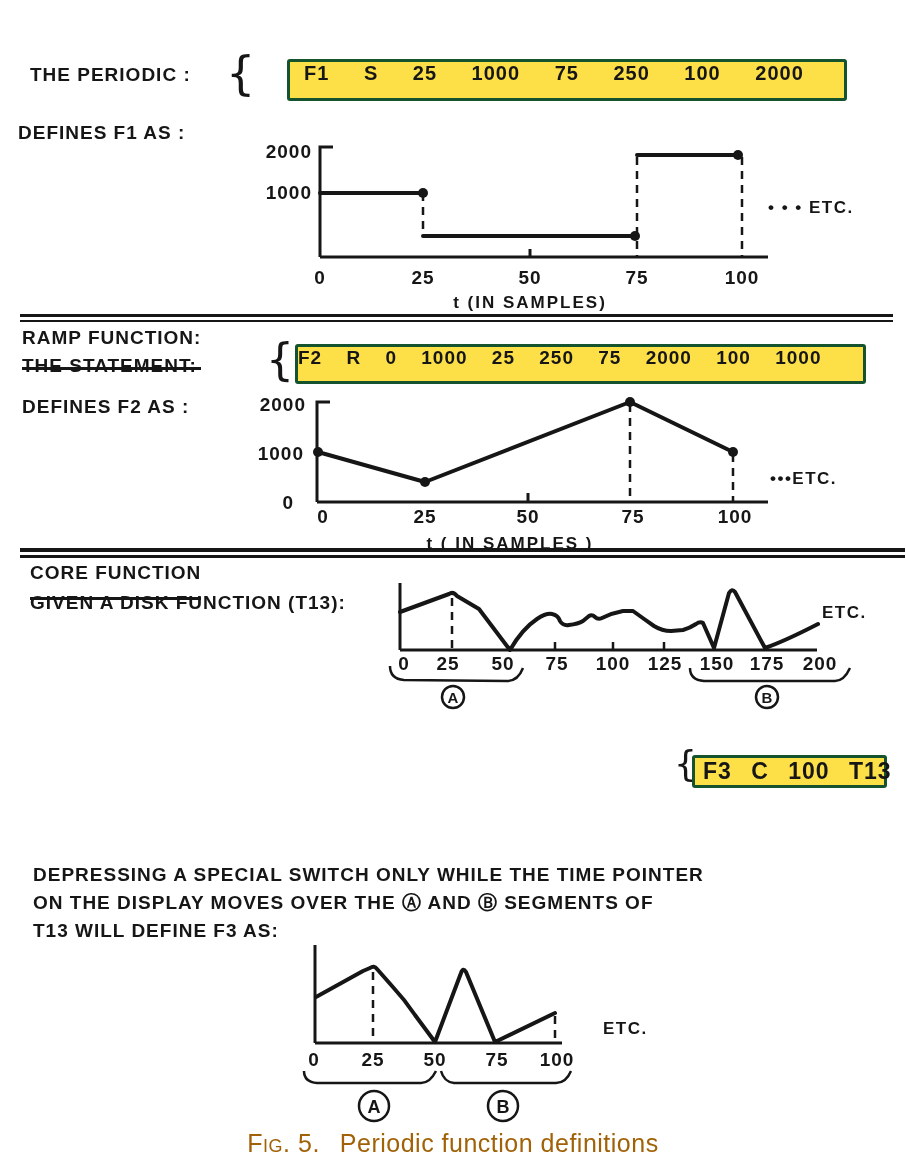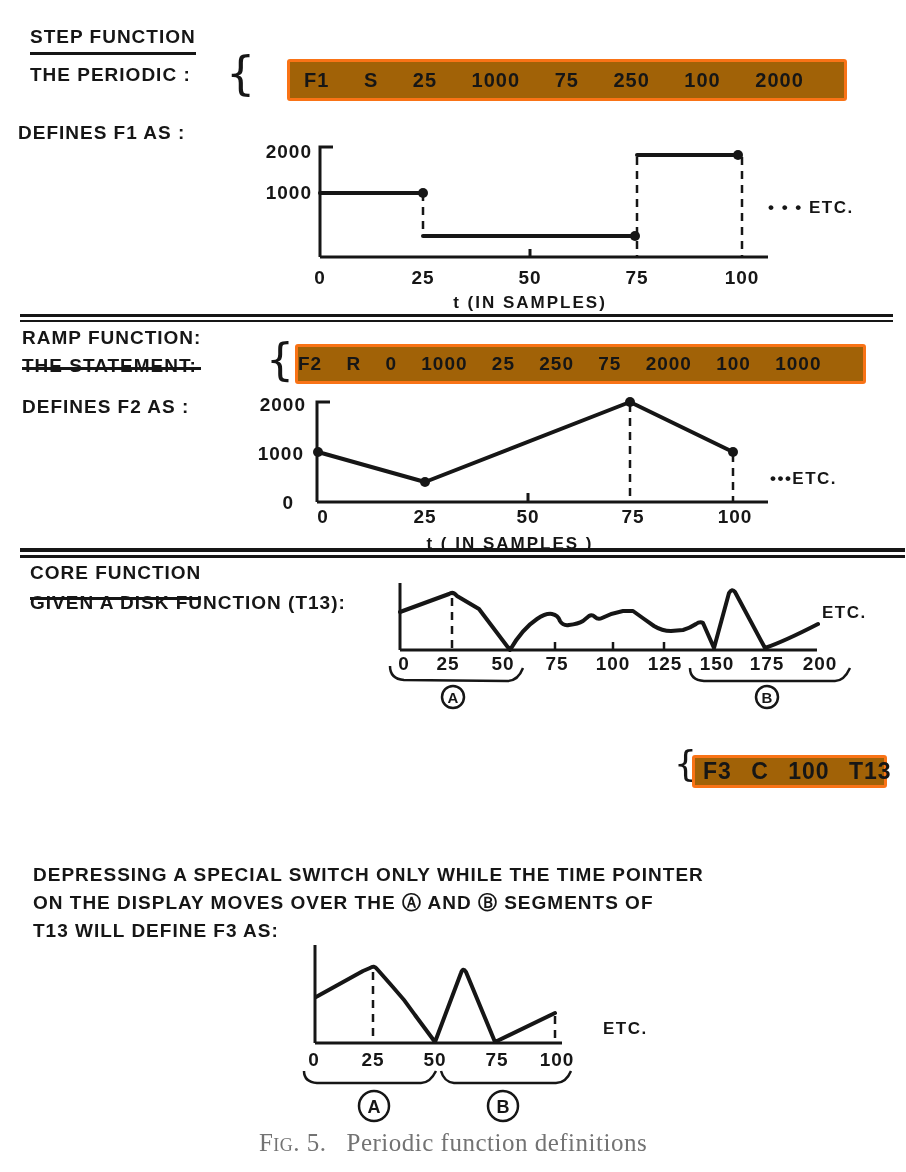--- a/index.html
+++ b/index.html
@@ -1,47 +1,46 @@
 <!DOCTYPE html>
 <html><head>
 <meta charset="utf-8">
 <style>
   html,body { margin:0; padding:0; background:#ffffff; }
   #page { position:relative; width:906px; height:1172px; background:#ffffff; overflow:hidden; }
   .ht { position:absolute; font-family:"Liberation Sans","DejaVu Sans",sans-serif; font-weight:700;
         color:#161616; letter-spacing:1px; white-space:pre; font-size:19px; line-height:1.2; }
   .underline { border-bottom:3px solid #161616; padding-bottom:3px; }
-  .stmt-box { position:absolute; border:3px solid #f97316; border-radius:3px; background:#a16207;
-              display:flex; align-items:center; font-family:"Liberation Sans","DejaVu Sans",sans-serif;
+  .stmt-box { position:absolute; border:3px solid #14532d; border-radius:3px; background:#fde047;
+              display:flex; font-family:"Liberation Sans","DejaVu Sans",sans-serif;
               font-weight:700; font-size:20px; color:#161616; white-space:pre; letter-spacing:1px; }
   .brace { position:absolute; font-family:"DejaVu Sans",sans-serif; font-weight:400; color:#161616;
            line-height:1; }
   .rule { position:absolute; }
   svg.plot { position:absolute; overflow:visible; }
   svg text { font-family:"Liberation Sans","DejaVu Sans",sans-serif; font-weight:700; fill:#161616; }
   .tick { font-size:19px; letter-spacing:1px; }
   .axl  { font-size:17px; letter-spacing:2px; }
   .etc  { font-size:17px; letter-spacing:1.5px; }
   .seg  { font-size:15px; }
   .segb { font-size:18px; }
   .ln   { stroke:#161616; fill:none; }
   .w2   { stroke-width:2.5; }
   .w3   { stroke-width:3; }
   .w4   { stroke-width:4; stroke-linejoin:round; stroke-linecap:round; }
   .dash { stroke:#161616; stroke-width:2.5; stroke-dasharray:8 6; fill:none; }
   .dot  { fill:#161616; stroke:none; }
-  .cap  { font-family:Liberation Serif, serif; font-size:25px; color:#737373; letter-spacing:0.5px; }
+  .cap  { font-family:Liberation Sans, sans-serif; font-size:25px; color:#a16207; letter-spacing:0.5px; }
   .figlab { font-variant:small-caps; margin-right:20px; }
 </style>
 </head>
 <body>
 
 <div id="page">
 
-  <div class="ht underline" style="left:30px;top:26px">STEP FUNCTION</div>
   <div class="ht" style="left:30px;top:64px">THE PERIODIC :</div>
   <div class="brace" style="left:226px;top:50px;font-size:46px">{</div>
   <div class="stmt-box" style="left:287px;top:59px;width:540px;height:36px;word-spacing:28px;padding-left:14px">
     <span>F1 S 25 1000 75 250 100 2000</span>
   </div>
   <div class="ht" style="left:18px;top:122px">DEFINES F1 AS :</div>
 
   <svg class="plot" style="left:240px;top:136px" width="666" height="180" viewBox="0 0 666 180">
     <polyline class="ln w3" points="93,11 80,11 80,121"></polyline>
     <line class="ln w3" x1="80" y1="121" x2="528" y2="121"></line>

